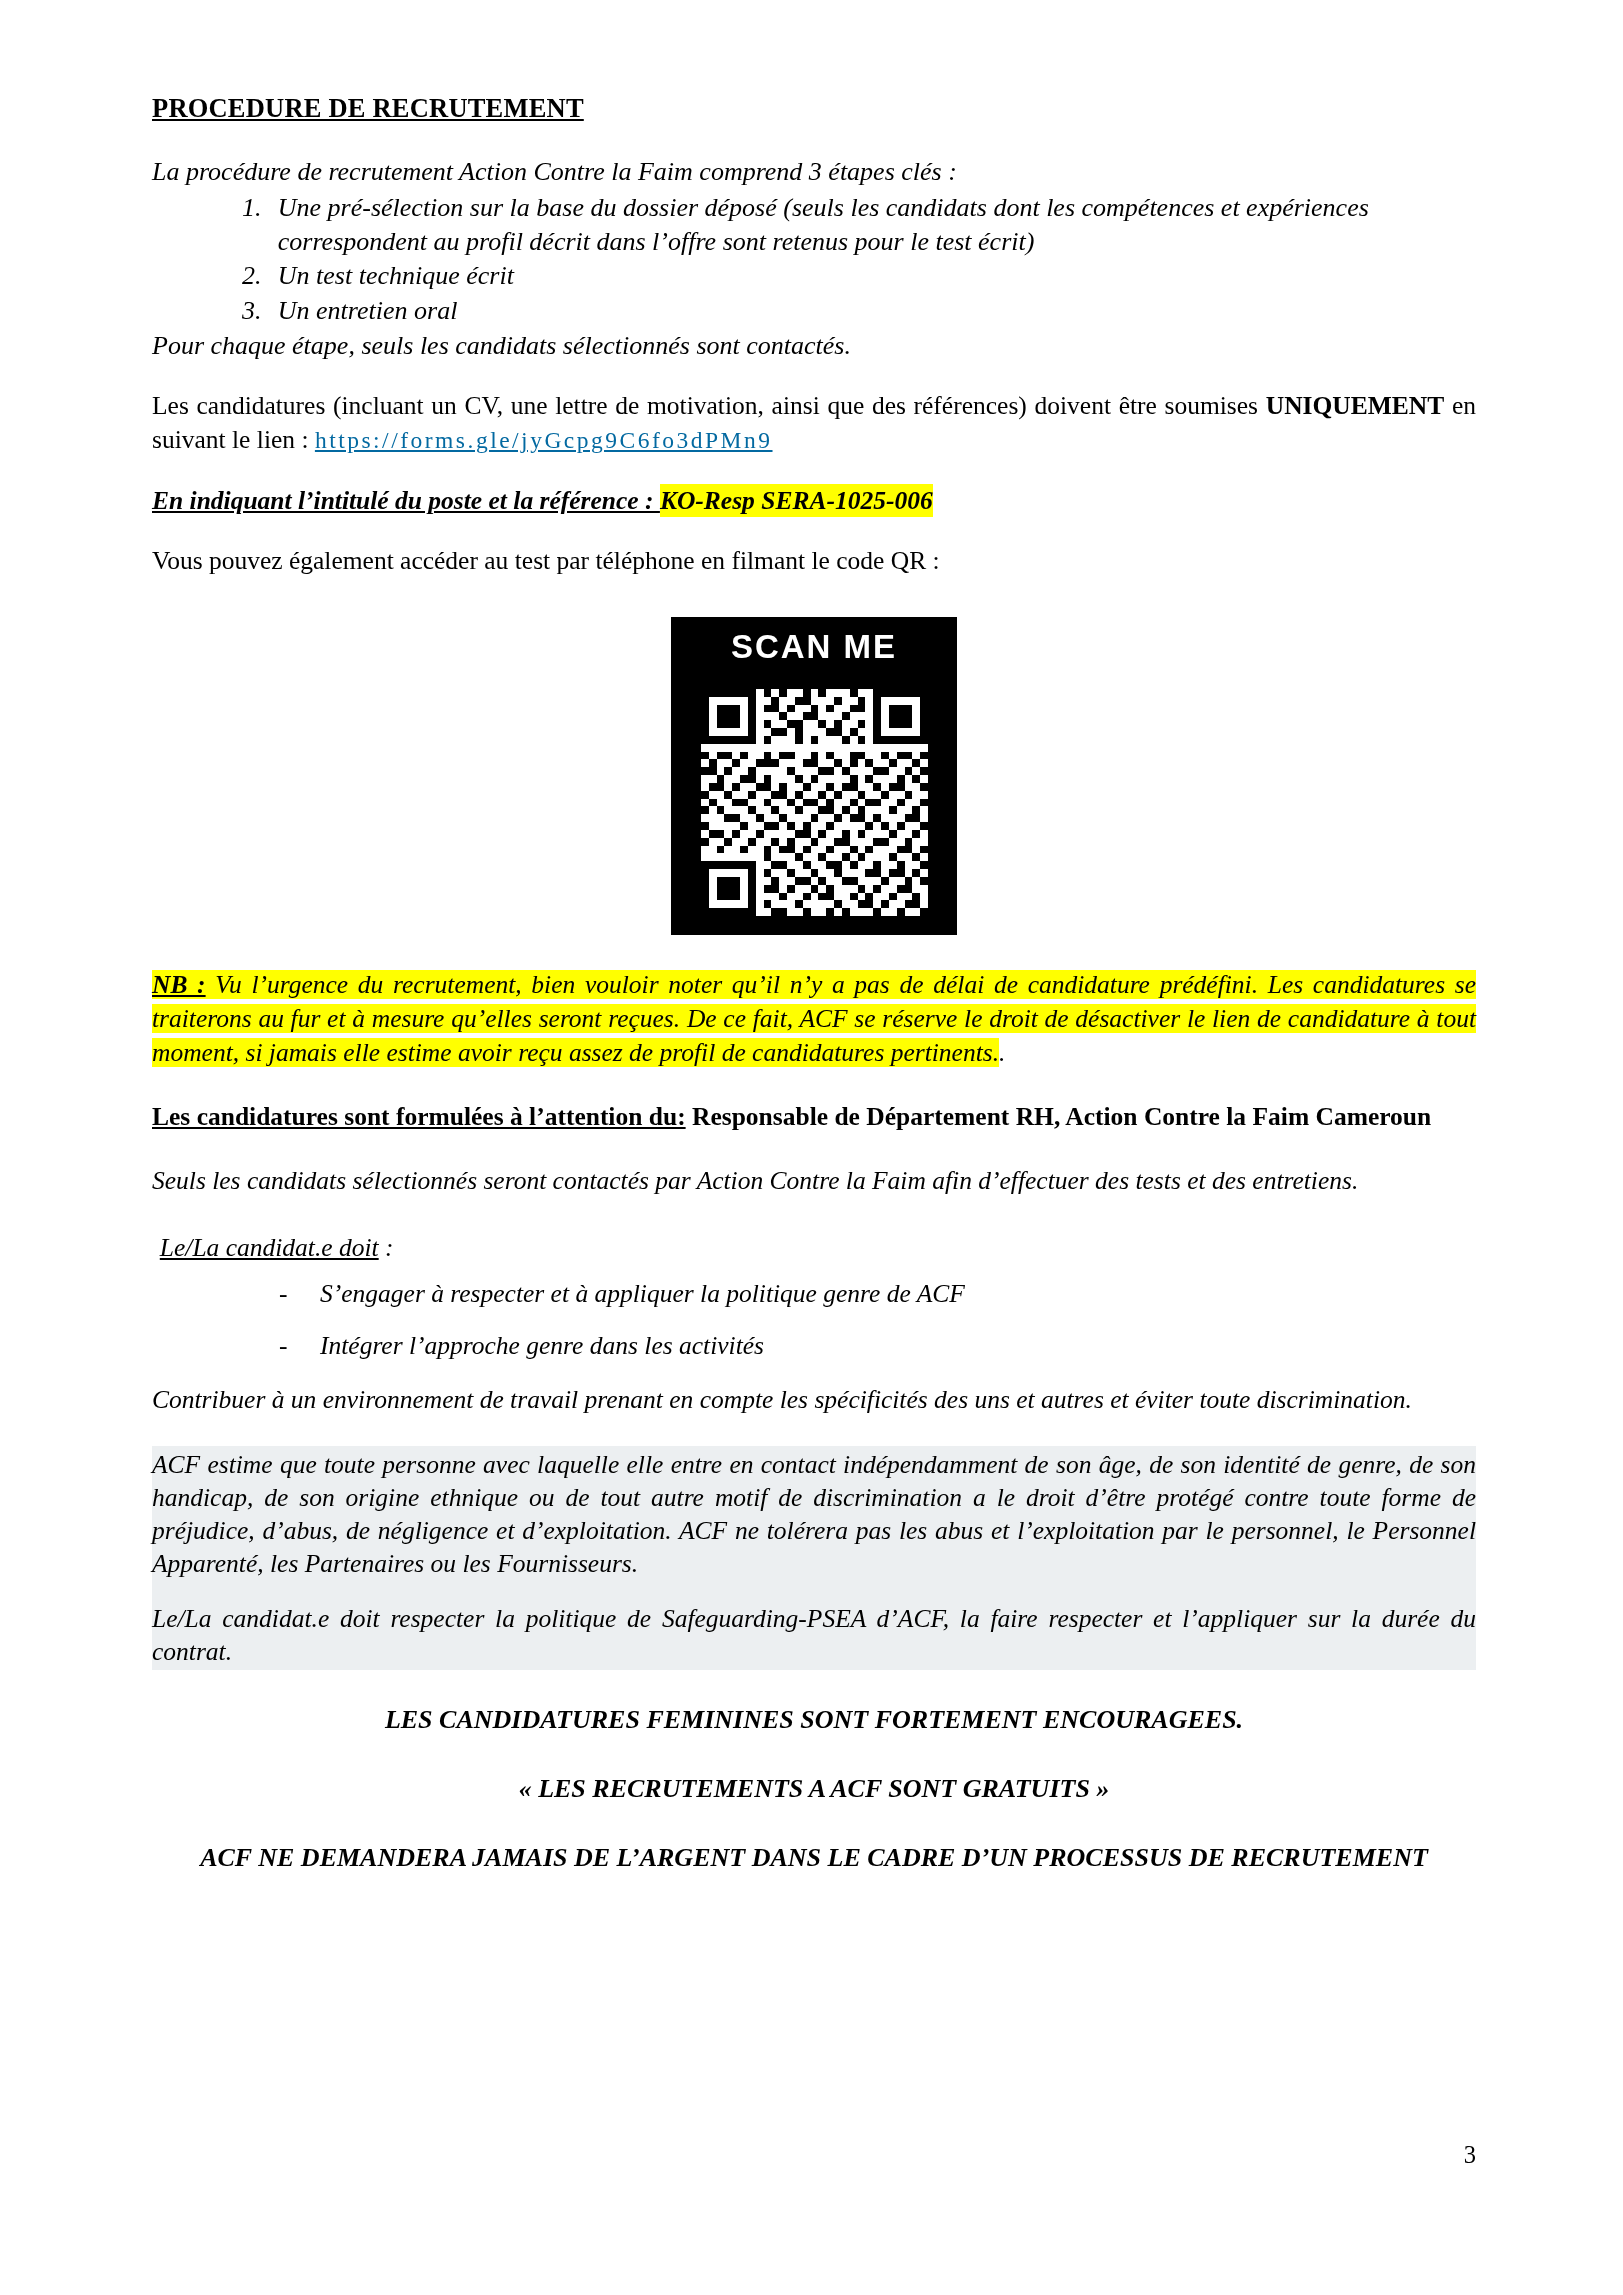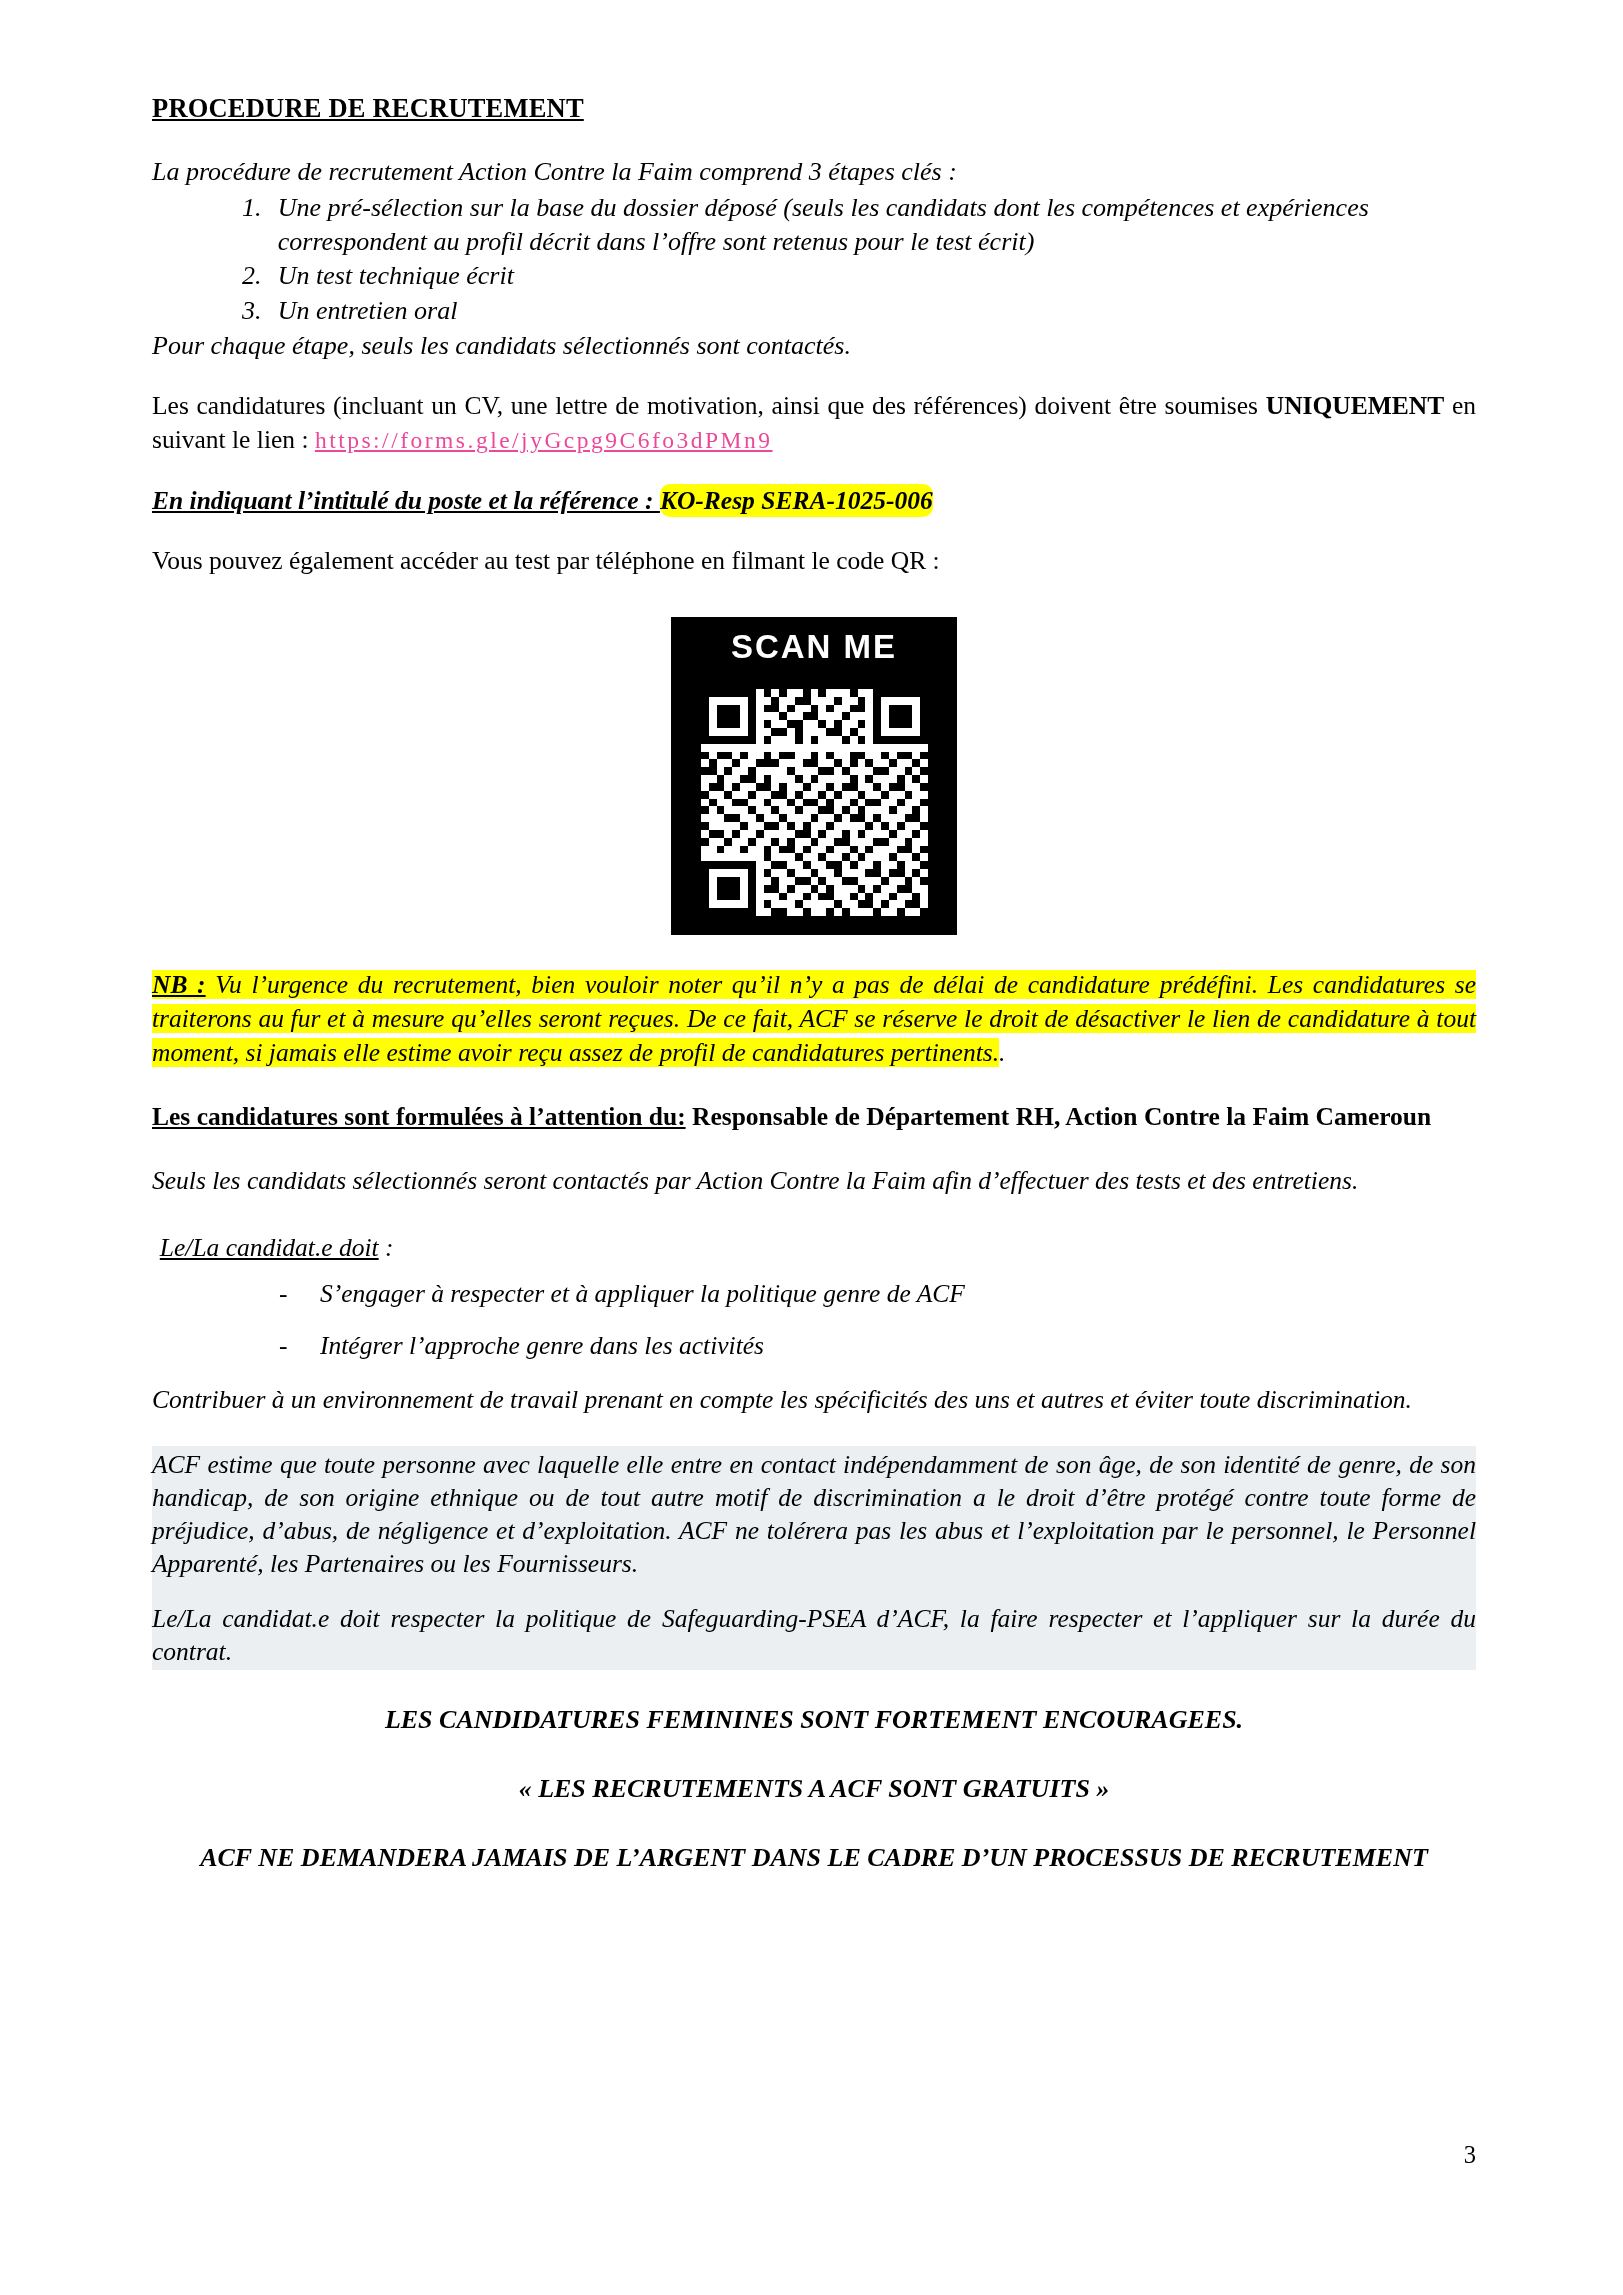--- a/index.html
+++ b/index.html
@@ -60,40 +60,39 @@
   }
   .para-justify {
     text-align: justify;
     font-size: 25.5px;
     line-height: 1.34;
   }
   .bold {
     font-weight: bold;
   }
   .link {
-    color: #ec4899;
+    color: #0369a1;
     text-decoration: underline;
     letter-spacing: 2.5px;
     font-size: 23.5px;
   }
   .ref-line {
     font-weight: bold;
     font-style: italic;
     font-size: 25.5px;
     text-decoration: underline;
   }
   .hl {
     background: #ffff00;
   }
   .ref-val {
     font-weight: bold;
     font-style: italic;
     text-decoration: none;
     display: inline-block;
-    border-radius: 10px;
   }
   .qr-wrap {
     display: flex;
     justify-content: center;
     margin-top: 39px;
   }
   .qr-box {
     width: 284px;
     background: #86efac;
     border: 1px solid #000;

